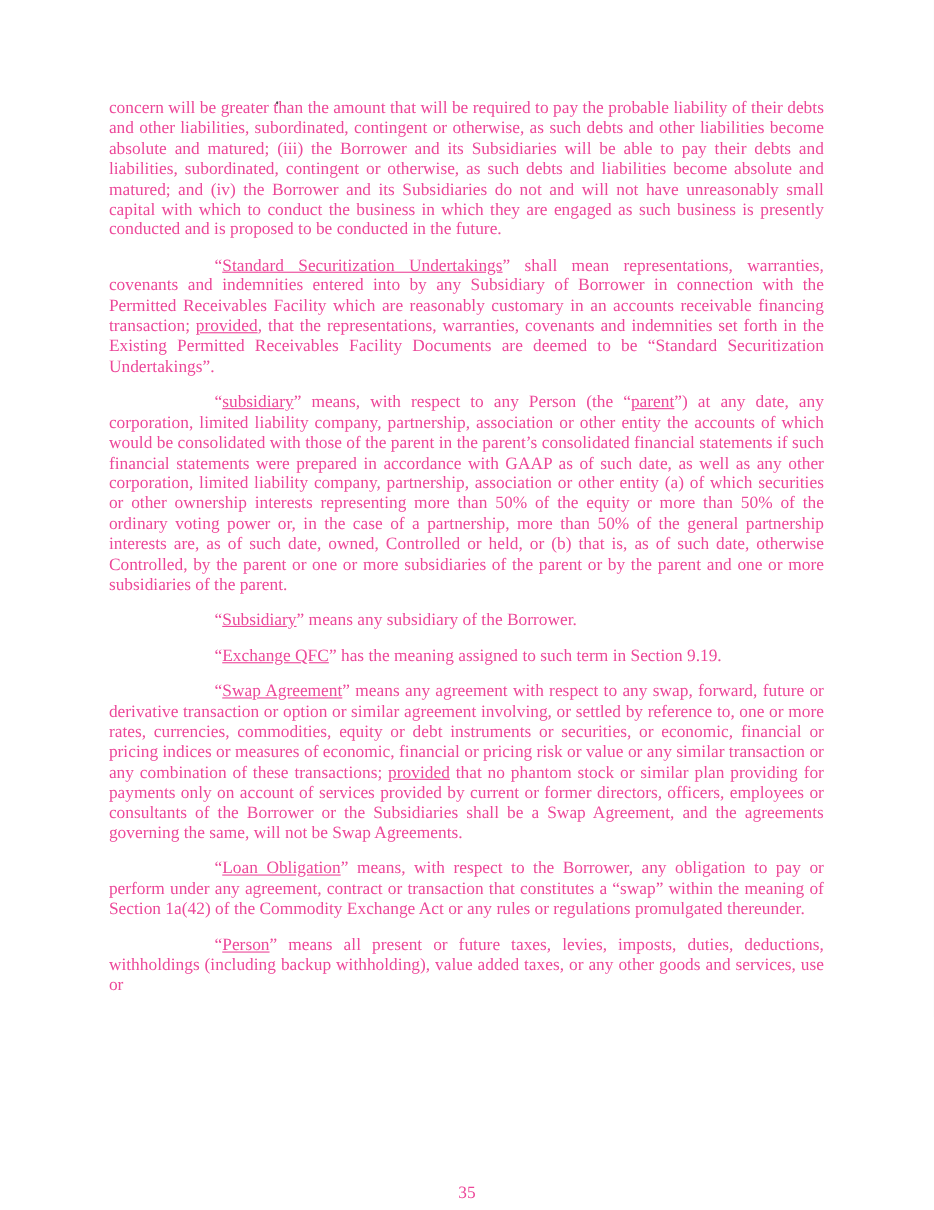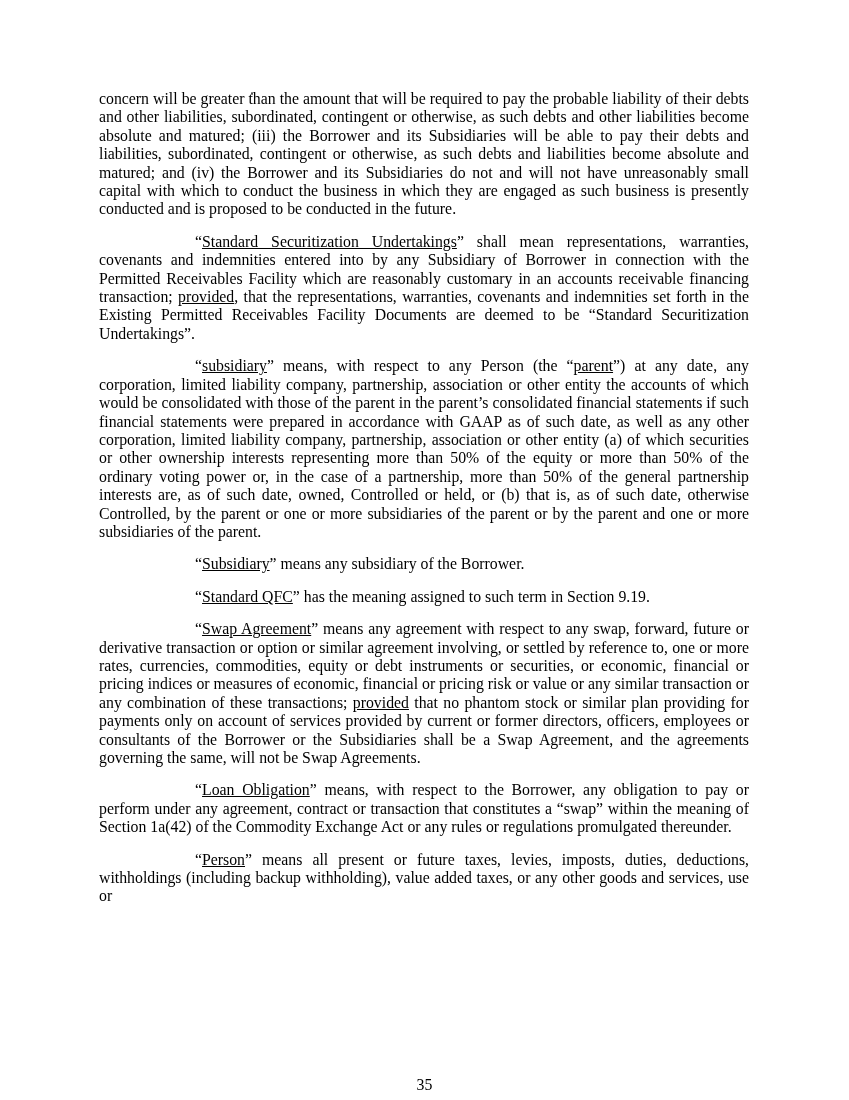--- a/index.html
+++ b/index.html
@@ -8,21 +8,21 @@
     background: #e8e8e8;
   }
   .page {
     position: relative;
     width: 849px;
     height: 1100px;
     margin: 0 auto;
     background: #ffffff;
     overflow: hidden;
     font-family: "Liberation Serif", serif;
-    color: #000000;
+    color: #ec4899;
   }
   .page-content {
     position: absolute;
     left: 99px;
     top: 90px;
     width: 650px;
     font-size: 15.8px;
     line-height: 18.4px;
     text-align: justify;
   }
@@ -56,19 +56,19 @@
 </head>
 <body>
 
 <div class="page">
   <div class="artifact-dot"></div>
   <div class="page-content">
       <p class="para"><span>concern will be greater than the amount that will be required to pay the probable liability of their debts and other liabilities, subordinated, contingent or otherwise, as such debts and other liabilities become absolute and matured; (iii) the Borrower and its Subsidiaries will be able to pay their debts and liabilities, subordinated, contingent or otherwise, as such debts and liabilities become absolute and matured; and (iv) the Borrower and its Subsidiaries do not and will not have unreasonably small capital with which to conduct the business in which they are engaged as such business is presently conducted and is proposed to be conducted in the future.</span></p>
       <p class="para indent"><span>“</span><span class="underline">Standard Securitization Undertakings</span><span>” shall mean representations, warranties, covenants and indemnities entered into by any Subsidiary of Borrower in connection with the Permitted Receivables Facility which are reasonably customary in an accounts receivable financing transaction; </span><span class="underline">provided</span><span>, that the representations, warranties, covenants and indemnities set forth in the Existing Permitted Receivables Facility Documents are deemed to be “Standard Securitization Undertakings”.</span></p>
       <p class="para indent"><span>“</span><span class="underline">subsidiary</span><span>” means, with respect to any Person (the “</span><span class="underline">parent</span><span>”) at any date, any corporation, limited liability company, partnership, association or other entity the accounts of which would be consolidated with those of the parent in the parent’s consolidated financial statements if such financial statements were prepared in accordance with GAAP as of such date, as well as any other corporation, limited liability company, partnership, association or other entity (a) of which securities or other ownership interests representing more than 50% of the equity or more than 50% of the ordinary voting power or, in the case of a partnership, more than 50% of the general partnership interests are, as of such date, owned, Controlled or held, or (b) that is, as of such date, otherwise Controlled, by the parent or one or more subsidiaries of the parent or by the parent and one or more subsidiaries of the parent.</span></p>
       <p class="para indent"><span>“</span><span class="underline">Subsidiary</span><span>” means any subsidiary of the Borrower.</span></p>
-      <p class="para indent"><span>“</span><span class="underline">Standard QFC</span><span>” has the meaning assigned to such term in Section 9.19.</span></p>
+      <p class="para indent"><span>“</span><span class="underline">Exchange QFC</span><span>” has the meaning assigned to such term in Section 9.19.</span></p>
       <p class="para indent"><span>“</span><span class="underline">Swap Agreement</span><span>” means any agreement with respect to any swap, forward, future or derivative transaction or option or similar agreement involving, or settled by reference to, one or more rates, currencies, commodities, equity or debt instruments or securities, or economic, financial or pricing indices or measures of economic, financial or pricing risk or value or any similar transaction or any combination of these transactions; </span><span class="underline">provided</span><span> that no phantom stock or similar plan providing for payments only on account of services provided by current or former directors, officers, employees or consultants of the Borrower or the Subsidiaries shall be a Swap Agreement, and the agreements governing the same, will not be Swap Agreements.</span></p>
       <p class="para indent"><span>“</span><span class="underline">Loan Obligation</span><span>” means, with respect to the Borrower, any obligation to pay or perform under any agreement, contract or transaction that constitutes a “swap” within the meaning of Section 1a(42) of the Commodity Exchange Act or any rules or regulations promulgated thereunder.</span></p>
       <p class="para indent"><span>“</span><span class="underline">Person</span><span>” means all present or future taxes, levies, imposts, duties, deductions, withholdings (including backup withholding), value added taxes, or any other goods and services, use or</span></p>
     </div>
   <div class="page-number">35</div>
 </div>
 
 </body></html>

